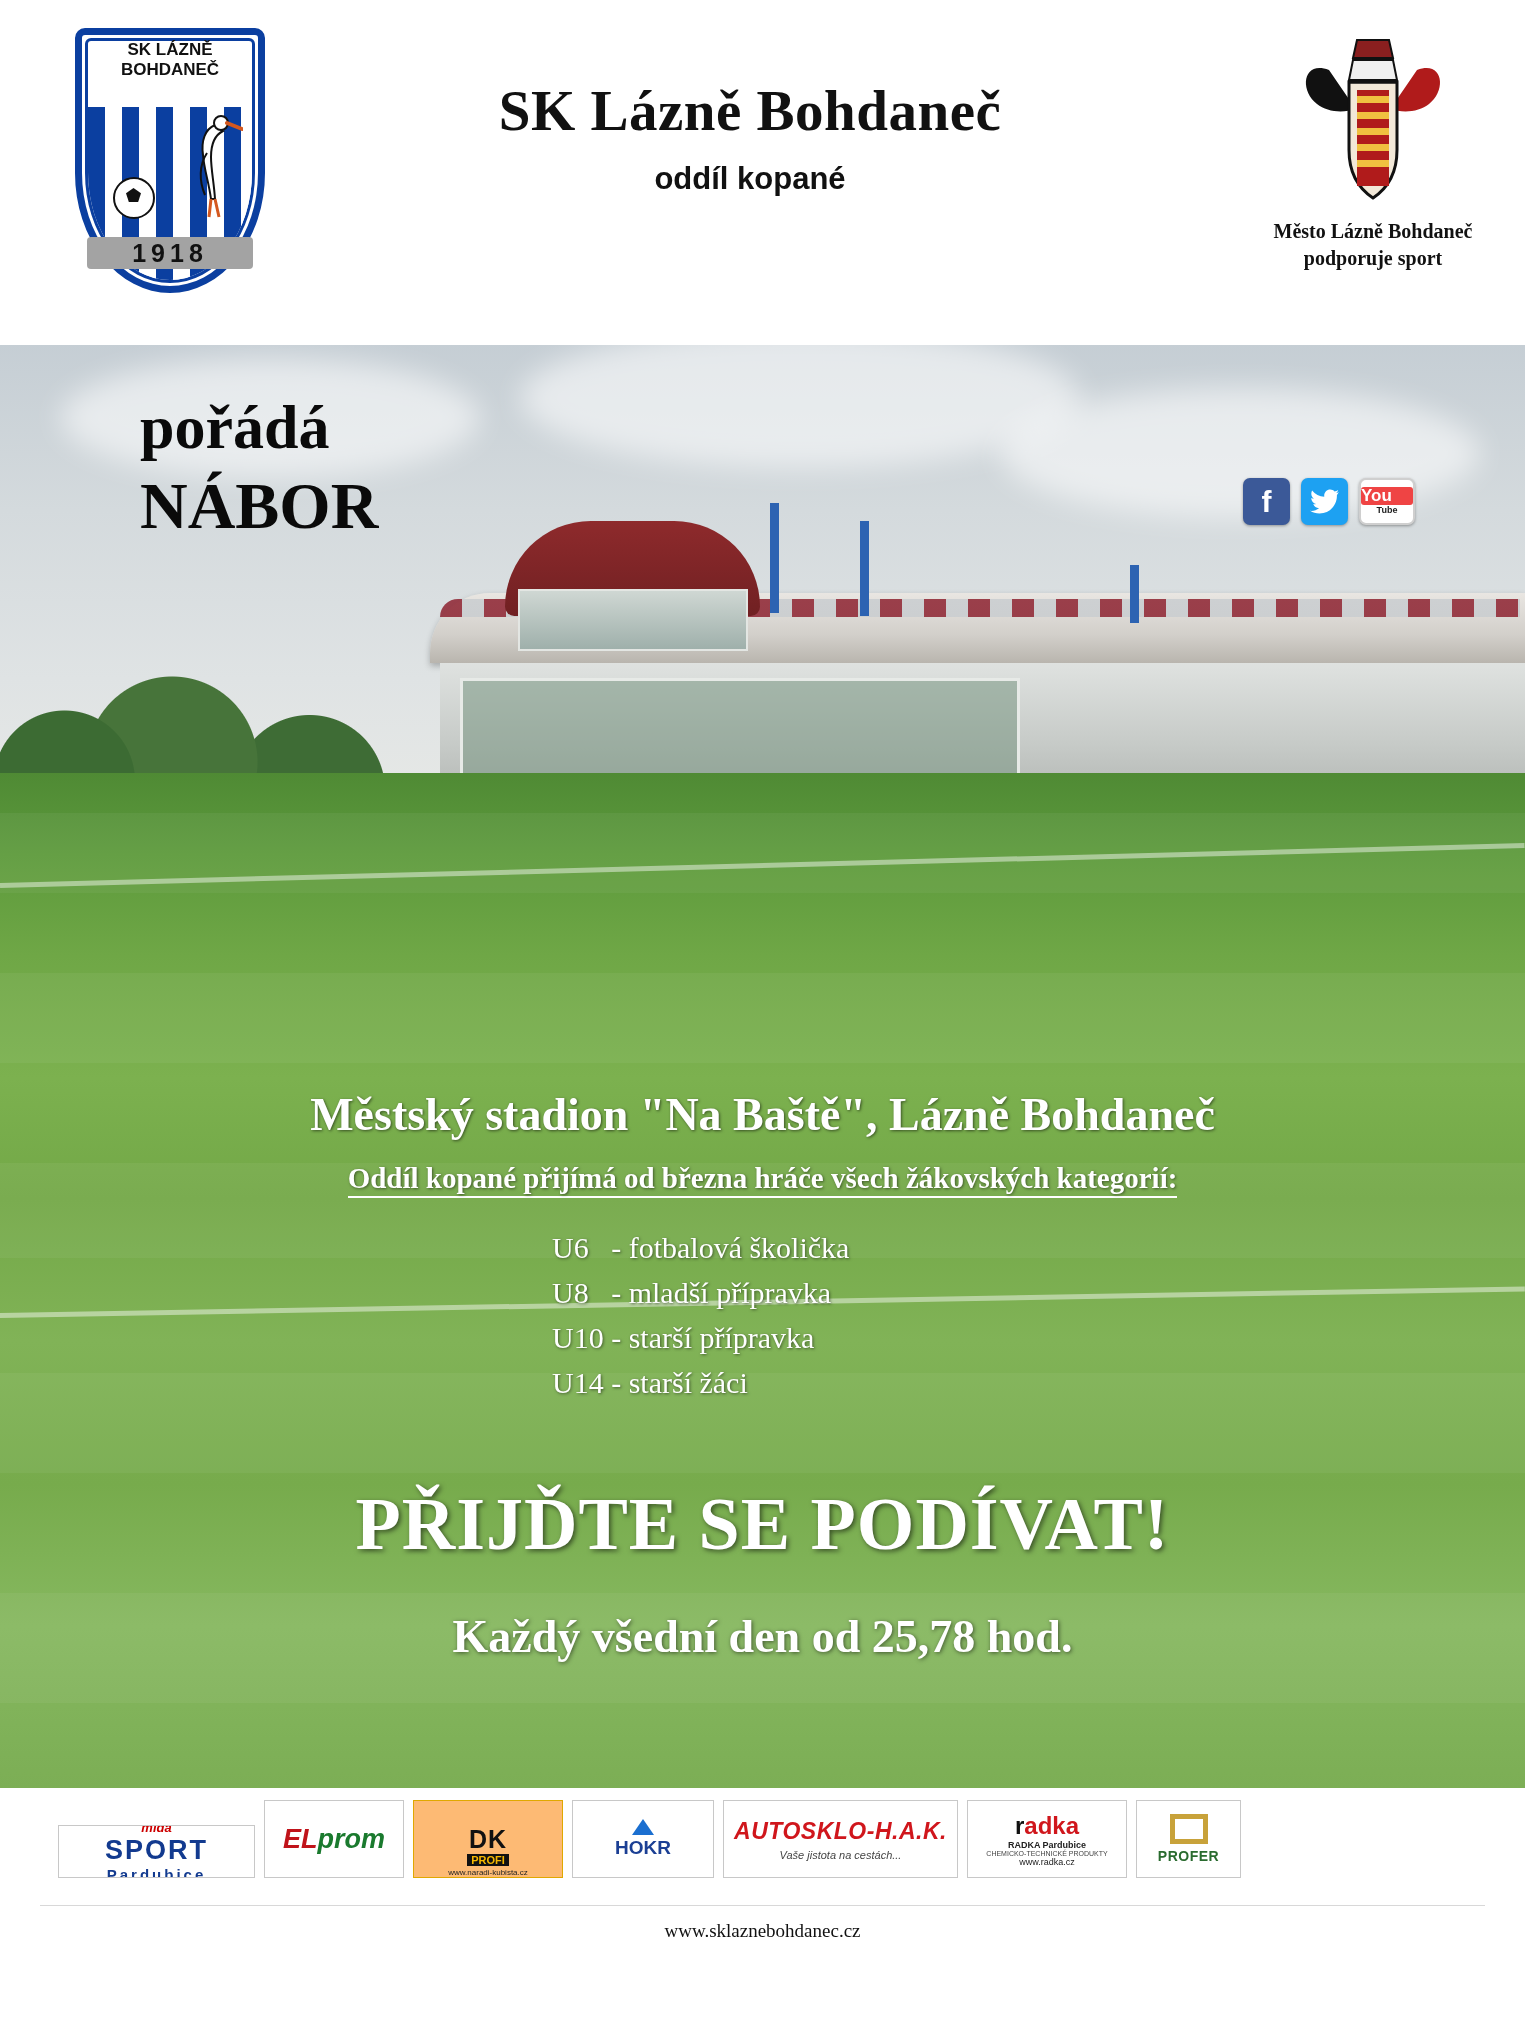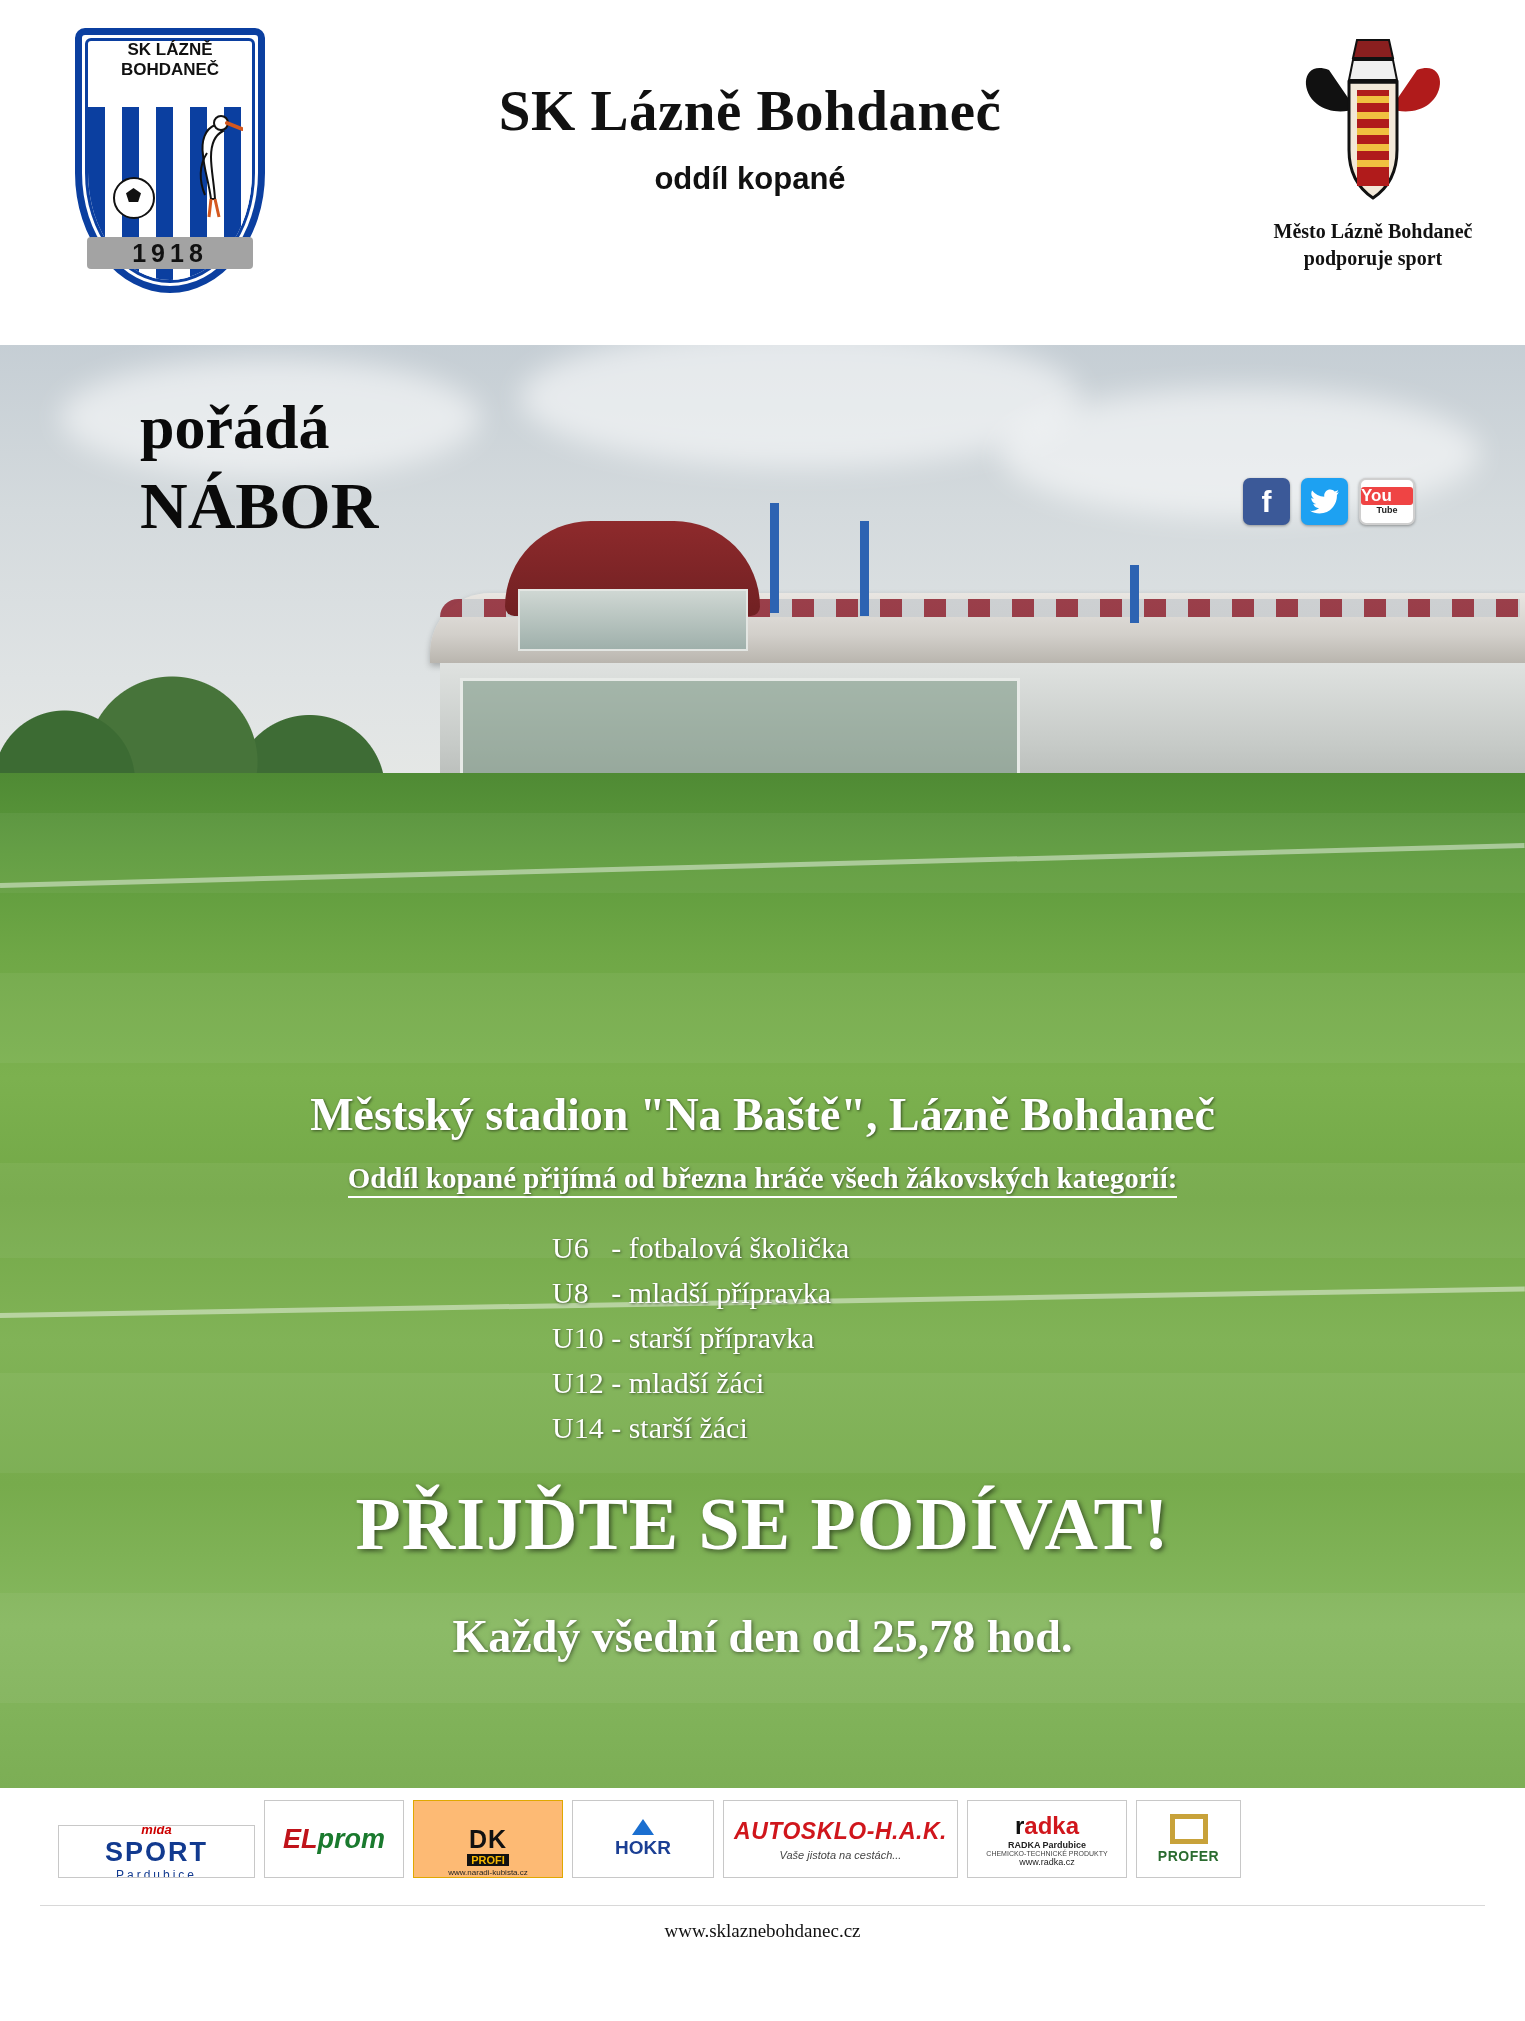--- a/index.html
+++ b/index.html
@@ -471,21 +471,21 @@
   .sp1 { width: 197px; margin-top: 25px; }
   .sp2 { width: 140px; }
   .sp3 { width: 150px; }
   .sp4 { width: 142px; }
   .sp5 { width: 235px; }
   .sp6 { width: 160px; }
   .sp7 { width: 105px; }
 
   .sp1 .t1 { font-size: 13px; color: #c00; font-style: italic; font-weight: bold; }
   .sp1 .t2 { font-size: 27px; font-weight: bold; color: #123a8f; letter-spacing: 2px; }
-  .sp1 .t3 { font-size: 12px; font-weight: normal; color: #123a8f; letter-spacing: 3px; text-align: center; }
+  .sp1 .t3 { font-size: 15px; font-weight: bold; color: #123a8f; letter-spacing: 3px; text-align: center; }
 
   .sp2 .t1 { font-size: 27px; font-weight: bold; color: #c0131a; font-style: italic; }
   .sp2 .t1 .grn { color: #1a7a2e; }
 
   .sp3 { background: #fdba74; border-color: #e0a800; justify-content: flex-end; }
   .sp3 .t1 { font-size: 25px; font-weight: bold; color: #111; letter-spacing: 1px; }
   .sp3 .t2 { font-size: 11px; font-weight: bold; color: #111; background:#111; color:#f5b800; padding: 0 4px; }
   .sp3 .t3 { font-size: 8px; color: #222; margin-top: 2px; }
 
   .sp4 .t1 { font-size: 19px; font-weight: bold; color: #1b3f94; letter-spacing: 0px; }
@@ -653,21 +653,20 @@
   <div class="stadium-name">Městský stadion "Na Baště", Lázně Bohdaneč</div>
 
   <div class="recruit-line">
     <span>Oddíl kopané přijímá od března hráče všech žákovských kategorií:</span>
   </div>
 
   <div class="categories">
     <div class="cat-row">U6   - fotbalová školička</div>
     <div class="cat-row">U8   - mladší přípravka</div>
     <div class="cat-row">U10 - starší přípravka</div>
-    <div class="cat-row">U12 - mladší žáci</div>
     <div class="cat-row">U14 - starší žáci</div>
   </div>
 
   <div class="cta">PŘIJĎTE SE PODÍVAT!</div>
   <div class="time">Každý všední den od 25,78 hod.</div>
 
   <div class="sponsors">
 
     <div class="sp sp1">
       <div class="t1">mída</div>

